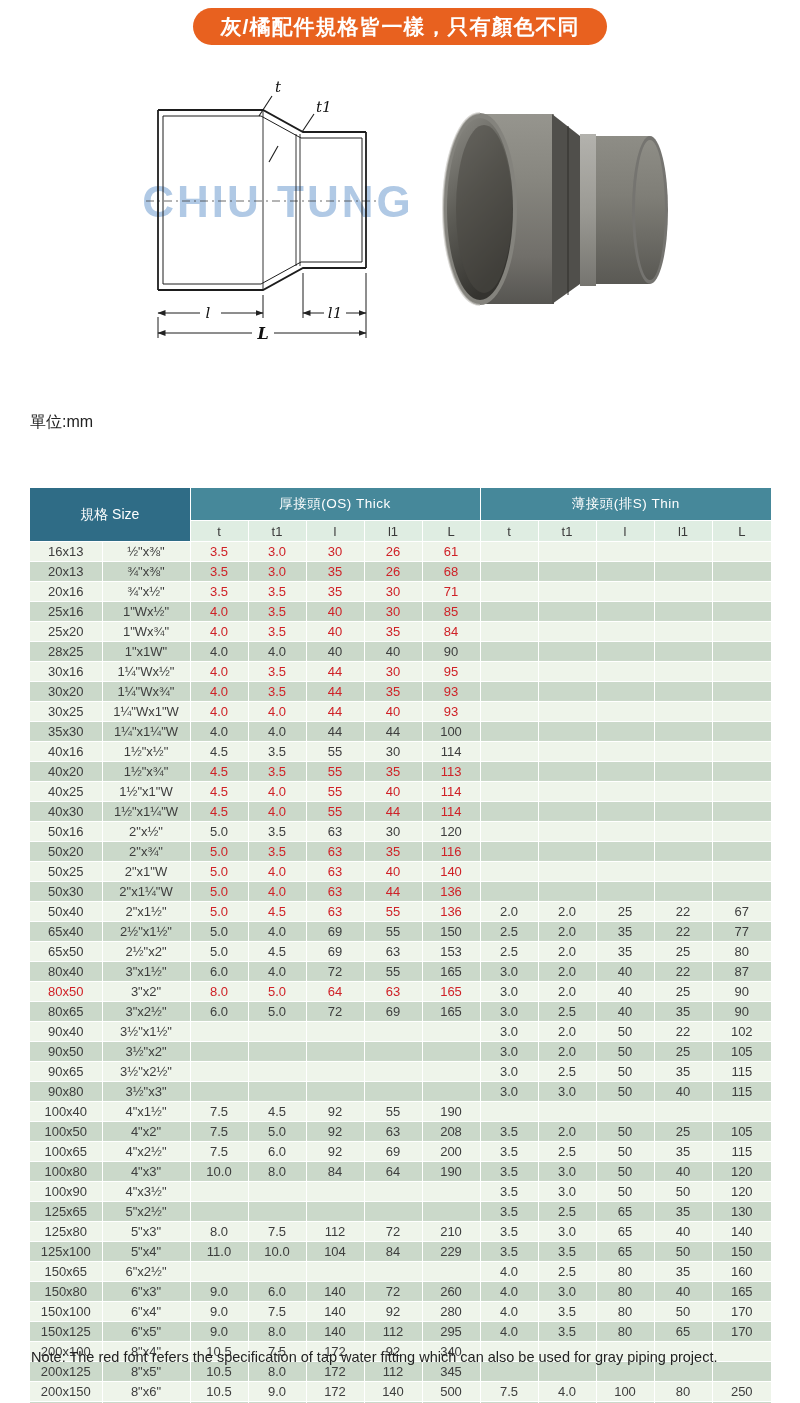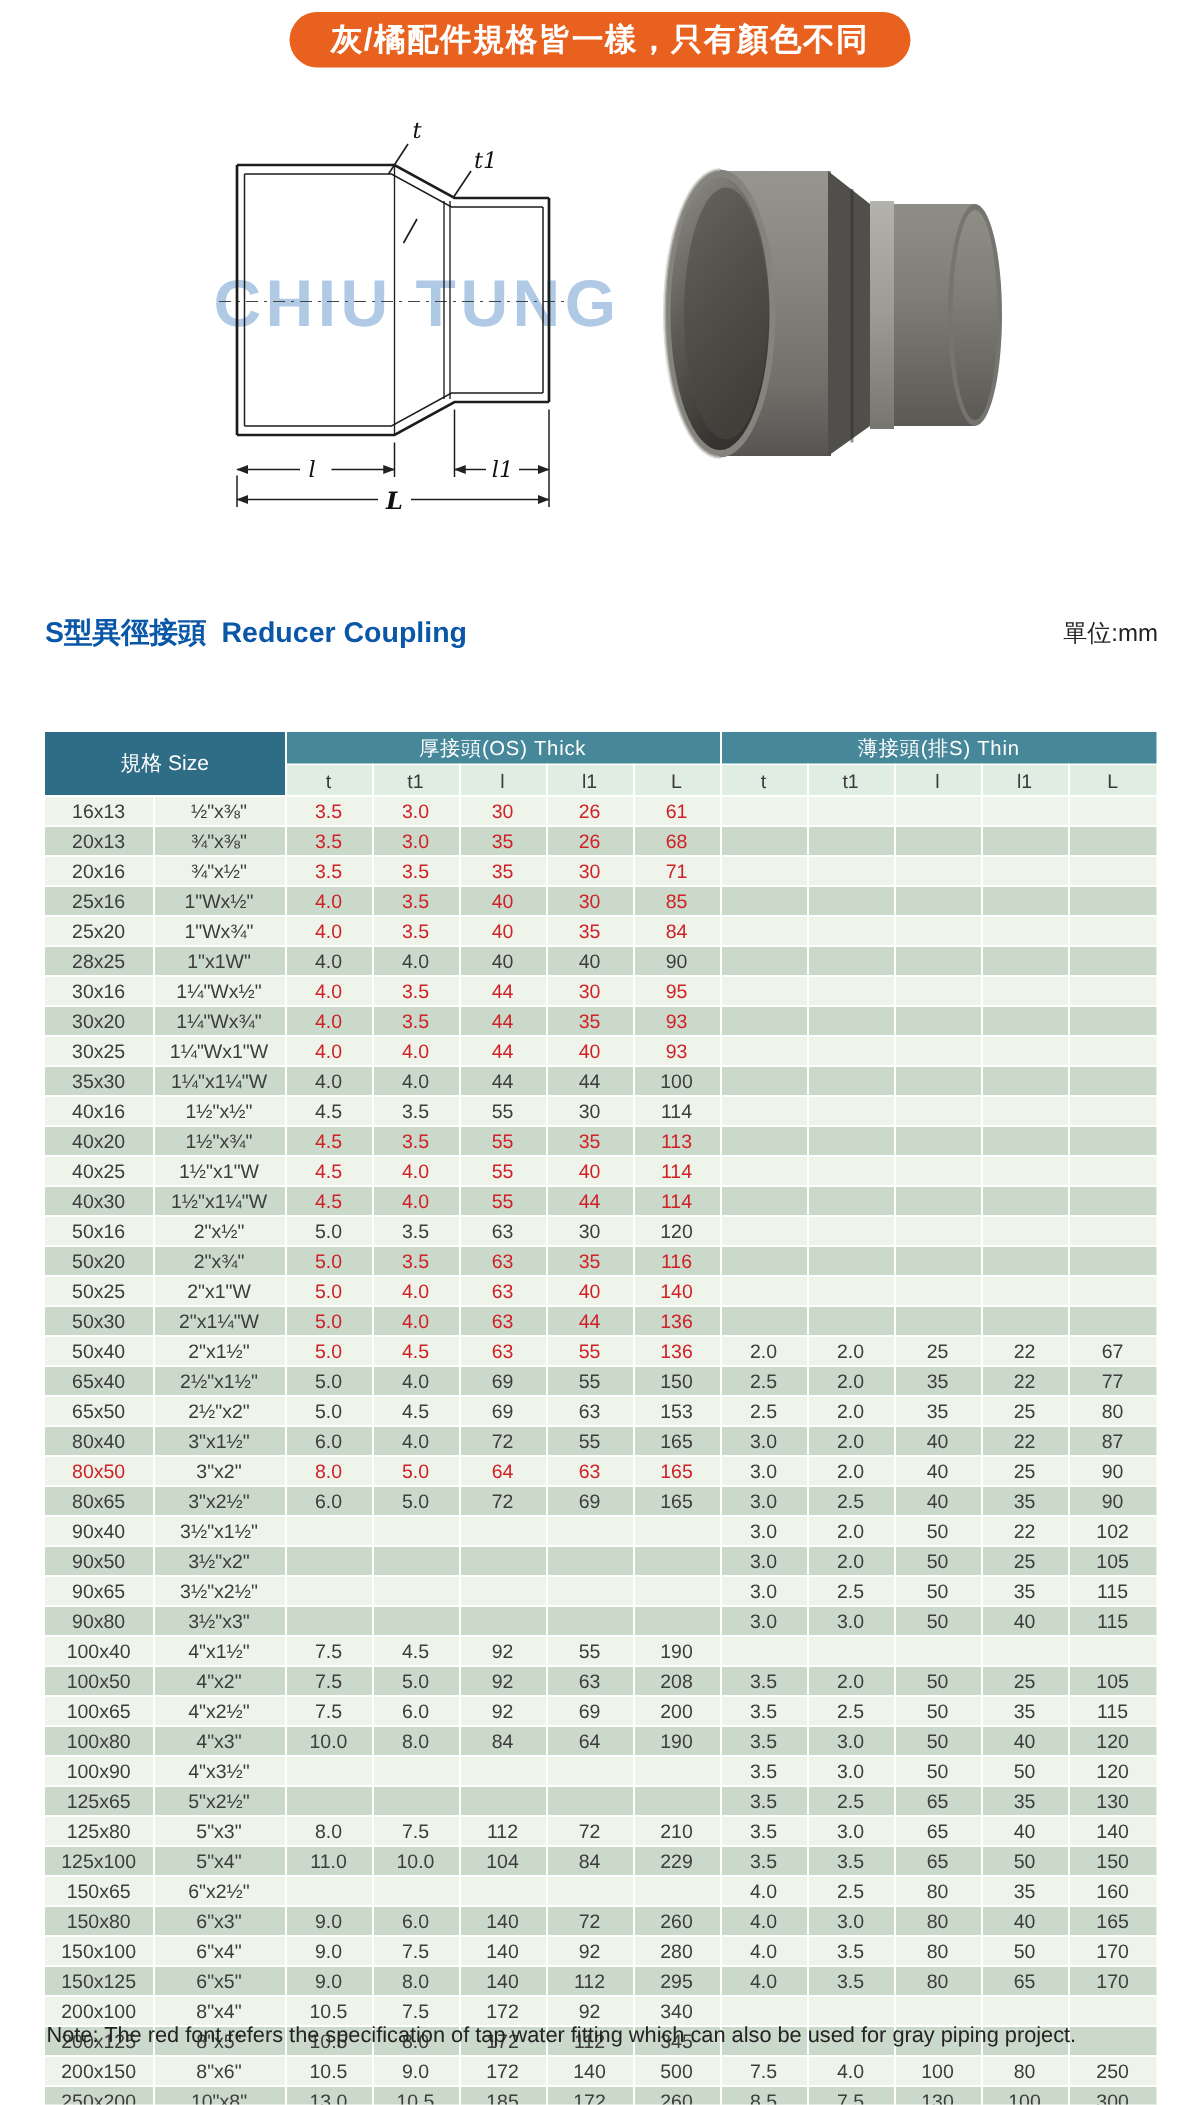--- a/index.html
+++ b/index.html
@@ -28,21 +28,21 @@
   table.spec{
     position:absolute;top:440px;left:30px;width:742px;
     border-collapse:collapse;table-layout:fixed;font-size:13px;margin-top:48px;
   }
   table.spec th,table.spec td{
     padding:0;border-right:1px solid #fff;border-bottom:1px solid #fff;
     text-align:center;vertical-align:middle;font-weight:normal;
     white-space:nowrap;overflow:hidden;
   }
   th.h-size{background:#2f6c86;color:#fff;font-size:14px;}
-  th.h-group{background:#46889a;color:#fff;font-size:13.5px;height:21px;letter-spacing:.5px;}
+  th.h-group{background:#46889a;color:#fff;font-size:13.5px;height:32px;letter-spacing:.5px;}
   th.h-sub{background:#dfede2;color:#3a3a3a;height:20px;font-size:13px;}
   table.spec td{height:19px;}
   tr.light td{background:#eef4ea;}
   tr.dark td{background:#cbd9ca;}
   td.c-size{border-right:none;text-align:center;padding-left:6px;}
   td.c-inch{text-align:left;padding-left:6px;}
   .red{color:#cf2127;}
   
   .notes{position:absolute;top:1348px;left:31px;width:760px;color:#222;}
   .notes .zh{font-size:15px;line-height:1.35;}
@@ -142,23 +142,20 @@
     <ellipse cx="222" cy="122" rx="15" ry="70" fill="url(#gSmall)"></ellipse>
     <line x1="140" y1="38" x2="140" y2="207" stroke="#2f2e2b" stroke-width="2" opacity="0.5"></line>
     <ellipse cx="52" cy="121" rx="37" ry="96" fill="#84837d"></ellipse>
     <ellipse cx="52" cy="121" rx="33" ry="91" fill="url(#gMouth)"></ellipse>
     <ellipse cx="56" cy="121" rx="28" ry="84" fill="#4a4944" opacity="0.55"></ellipse>
     <path d="M52,25 a37,96 0 0 0 0,192" fill="none" stroke="#c4c3be" stroke-width="2" opacity="0.6"></path>
   </g>
 </svg>
 
 <div class="section-head">
-  <div class="sec-title">
-    <span>S型異徑接頭</span><span class="en">Reducer Coupling</span>
-  </div>
   <div class="unit">單位:mm</div>
 </div>
 
 <table class="spec">
   <colgroup>
     <col style="width:72px">
       <col style="width:88px">
     <col style="width:58px">
       <col style="width:58px">
       <col style="width:58px">

